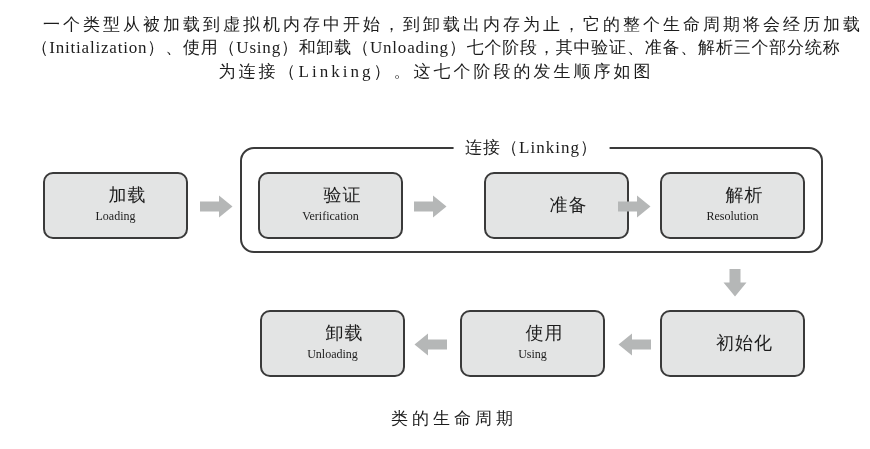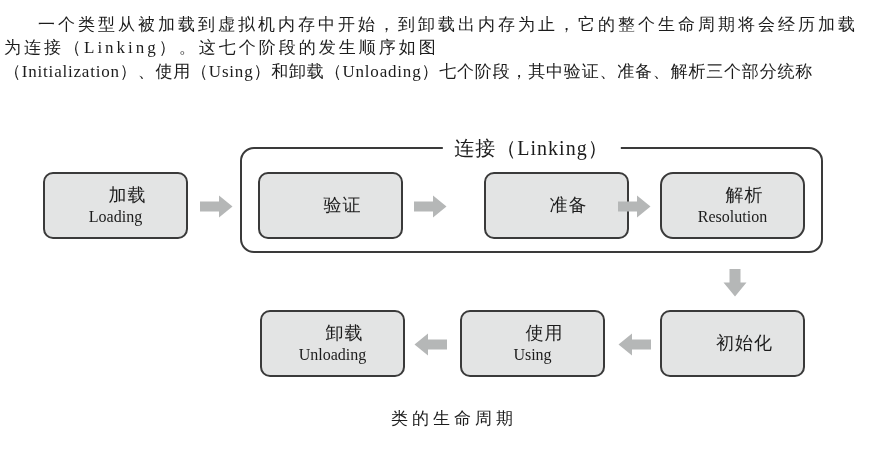--- a/index.html
+++ b/index.html
@@ -12,46 +12,46 @@
   }
   html,body{margin:0;padding:0;background:#fff;}
   .page{
     position:relative;width:870px;height:449px;overflow:hidden;
     background:var(--page-bg);
     font-family:"Liberation Serif","DejaVu Serif",serif;
     color:var(--text);
   }
   
   .paragraph{position:absolute;left:4px;top:13px;width:864px;font-size:17px;}
-  .para-line{height:23.3px;line-height:23.3px;white-space:pre;}
+  .para-line{height:23.3px;line-height:23.3px;white-space:pre;text-align:center;}
   .para-line.cjk{letter-spacing:3px;}
   .para-line.mixed{letter-spacing:0.8px;}
   .para-line.indent{text-indent:34px;}
   
   .linking-group{
     position:absolute;left:240px;top:147px;width:583px;height:106px;
     border:2px solid var(--group-border);border-radius:14px;box-sizing:border-box;
   }
   .linking-label{
     position:absolute;top:-12px;left:50%;transform:translateX(-50%);
-    background:var(--page-bg);padding:0 12px;font-size:20px;line-height:22px;
+    background:var(--page-bg);padding:0 12px;font-size:17px;line-height:22px;
     letter-spacing:1px;white-space:nowrap;text-align:right;
   }
   
   .node{
     position:absolute;width:145px;height:67px;box-sizing:border-box;
     background:var(--box-fill);border:2px solid var(--box-border);border-radius:10px;
     display:flex;flex-direction:column;align-items:center;justify-content:center;
   }
   .node .zh{font-size:18px;line-height:21px;letter-spacing:1px;margin-left:24px;}
-  .node .en{font-size:16px;line-height:21px;}
+  .node .en{font-size:12px;line-height:21px;}
   .pos-loading{left:43px;top:172px;}
   .pos-verification{left:258px;top:172px;}
   .pos-preparation{left:484px;top:172px;text-align:center;}
-  .pos-resolution{left:660px;top:172px;border-radius:13px;}
+  .pos-resolution{left:660px;top:172px;}
   .pos-initialization{left:660px;top:310px;}
   .pos-using{left:460px;top:310px;text-align:center;}
   .pos-unloading{left:260px;top:310px;}
   
   .arrow{position:absolute;display:block;}
   .arrow polygon{fill:var(--arrow-fill);}
   .pos-arrow1{left:200px;top:195px;}
   .pos-arrow2{left:414px;top:195px;}
   .pos-arrow3{left:618px;top:195px;}
   .pos-arrow-down{left:723px;top:269px;}
@@ -60,36 +60,37 @@
   
   .caption{position:absolute;left:391px;top:407px;font-size:17px;letter-spacing:4px;white-space:nowrap;font-family:Liberation Serif, serif;}
 </style>
 </head>
 <body>
 
 <div class="page">
 
   <div class="paragraph">
     <div class="para-line cjk indent">一个类型从被加载到虚拟机内存中开始，到卸载出内存为止，它的整个生命周期将会经历加载</div>
+    <div class="para-line mixed">（Initialization）、使用（Using）和卸载（Unloading）七个阶段，其中验证、准备、解析三个部分统称</div>
     <div class="para-line cjk">为连接（Linking）。这七个阶段的发生顺序如图</div>
-    <div class="para-line mixed">（Initialization）、使用（Using）和卸载（Unloading）七个阶段，其中验证、准备、解析三个部分统称</div>
   </div>
 
   <div>
 
     <div class="linking-group">
       <div class="linking-label">连接（Linking）</div>
     </div>
 
     <div class="node pos-loading">
       <span class="zh">加载</span>
       <span class="en">Loading</span>
     </div>
     <div class="node pos-verification">
       <span class="zh">验证</span>
+      <span class="en">Verification</span>
     </div>
     <div class="node pos-preparation">
       <span class="zh">准备</span>
     </div>
     <div class="node pos-resolution">
       <span class="zh">解析</span>
       <span class="en">Resolution</span>
     </div>
     <div class="node pos-initialization">
       <span class="zh">初始化</span>

